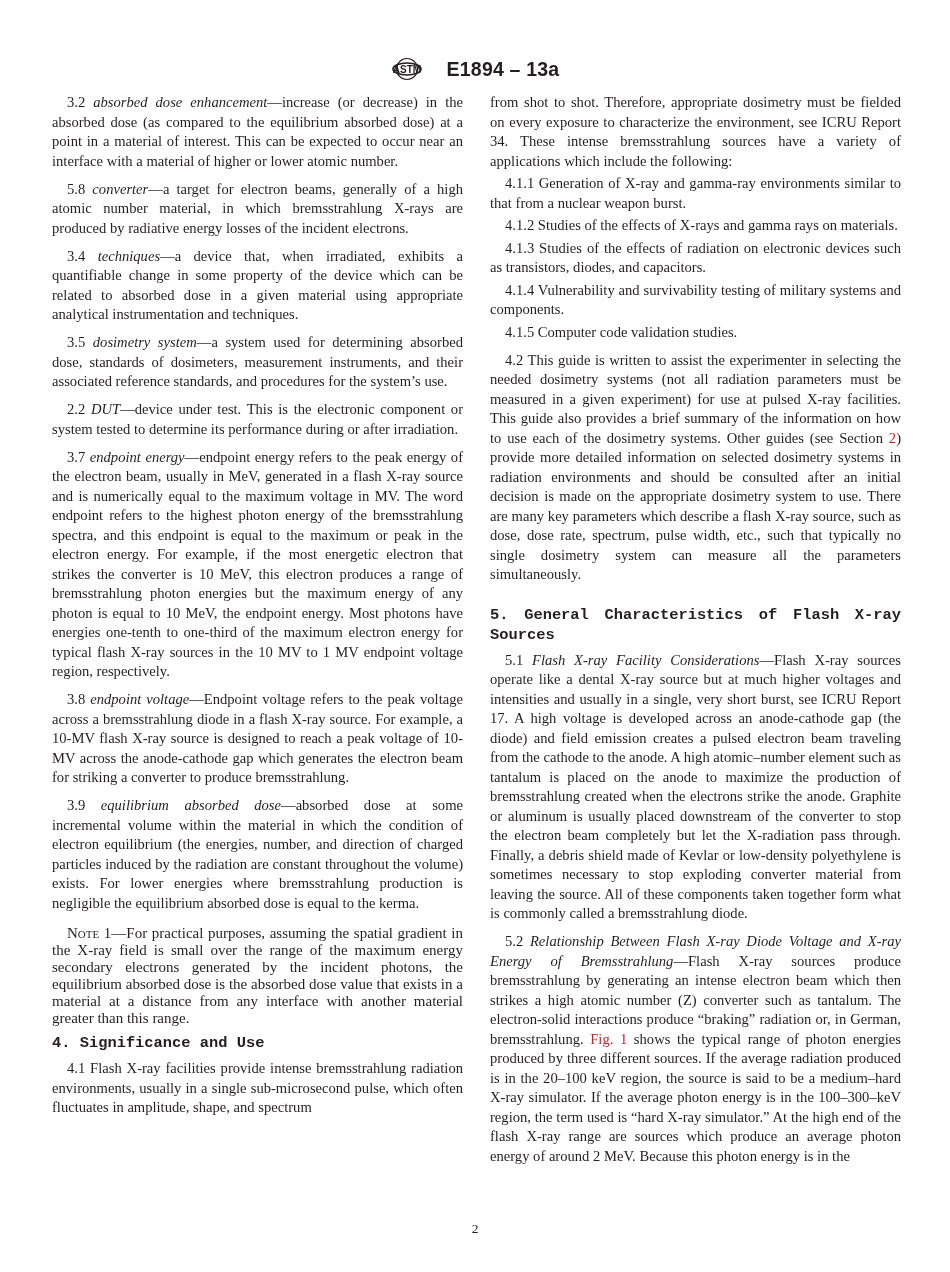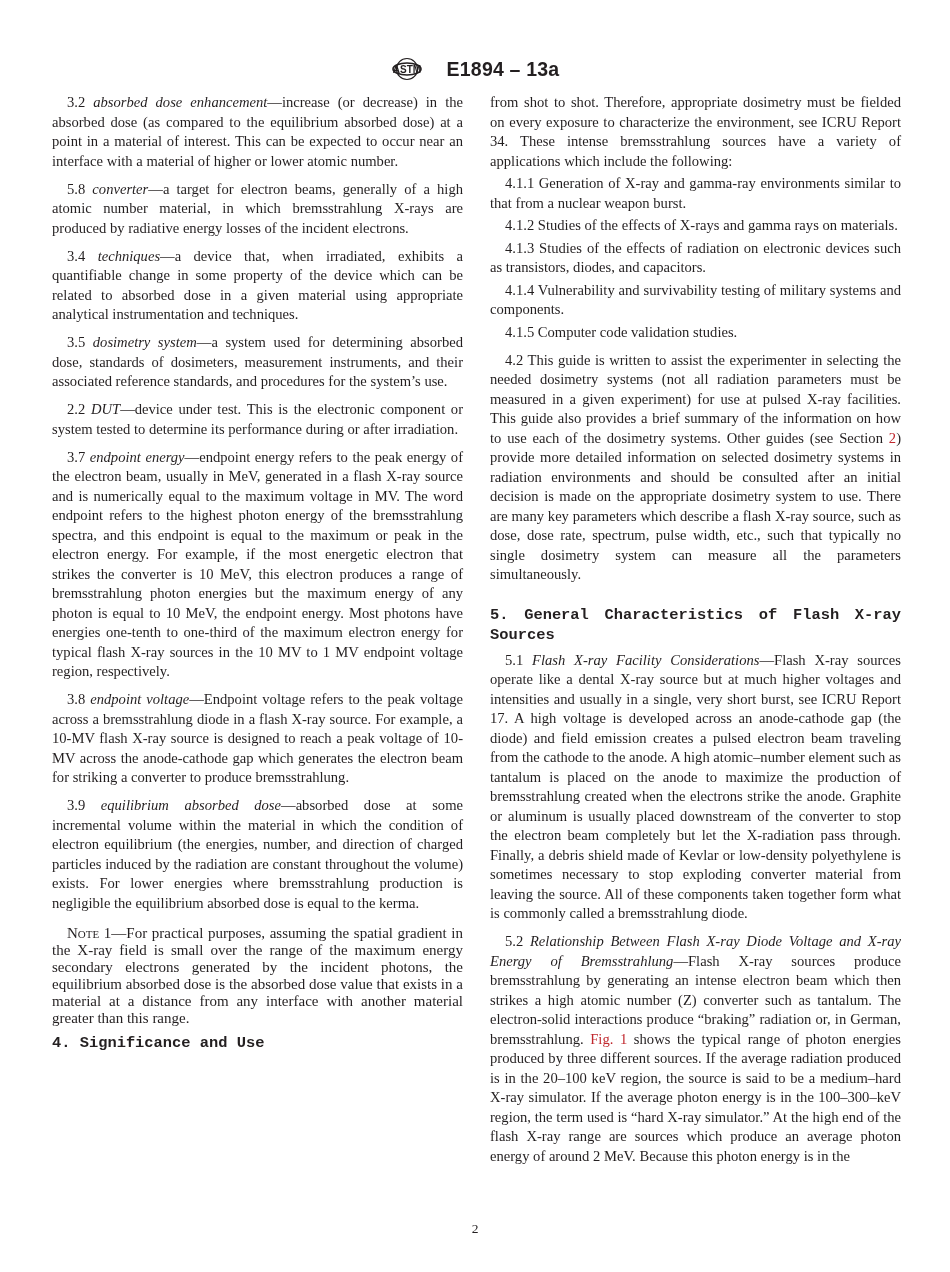--- a/index.html
+++ b/index.html
@@ -42,20 +42,21 @@
   <p><span>3.2</span> <i>absorbed dose enhancement</i><span>—increase (or decrease) in the absorbed dose (as compared to the equilibrium absorbed dose) at a point in a material of interest. This can be expected to occur near an interface with a material of higher or lower atomic number.</span></p>
   <p><span>5.8</span> <i>converter</i><span>—a target for electron beams, generally of a high atomic number material, in which bremsstrahlung X-rays are produced by radiative energy losses of the incident electrons.</span></p>
   <p><span>3.4</span> <i>techniques</i><span>—a device that, when irradiated, exhibits a quantifiable change in some property of the device which can be related to absorbed dose in a given material using appropriate analytical instrumentation and techniques.</span></p>
   <p><span>3.5</span> <i>dosimetry system</i><span>—a system used for determining absorbed dose, standards of dosimeters, measurement instruments, and their associated reference standards, and procedures for the system’s use.</span></p>
   <p><span>2.2</span> <i>DUT</i><span>—device under test. This is the electronic component or system tested to determine its performance during or after irradiation.</span></p>
   <p><span>3.7</span> <i>endpoint energy</i><span>—endpoint energy refers to the peak energy of the electron beam, usually in MeV, generated in a flash X-ray source and is numerically equal to the maximum voltage in MV. The word endpoint refers to the highest photon energy of the bremsstrahlung spectra, and this endpoint is equal to the maximum or peak in the electron energy. For example, if the most energetic electron that strikes the converter is 10 MeV, this electron produces a range of bremsstrahlung photon energies but the maximum energy of any photon is equal to 10 MeV, the endpoint energy. Most photons have energies one-tenth to one-third of the maximum electron energy for typical flash X-ray sources in the 10 MV to 1 MV endpoint voltage region, respectively.</span></p>
   <p><span>3.8</span> <i>endpoint voltage</i><span>—Endpoint voltage refers to the peak voltage across a bremsstrahlung diode in a flash X-ray source. For example, a 10-MV flash X-ray source is designed to reach a peak voltage of 10-MV across the anode-cathode gap which generates the electron beam for striking a converter to produce bremsstrahlung.</span></p>
   <p><span>3.9</span> <i>equilibrium absorbed dose</i><span>—absorbed dose at some incremental volume within the material in which the condition of electron equilibrium (the energies, number, and direction of charged particles induced by the radiation are constant throughout the volume) exists. For lower energies where bremsstrahlung production is negligible the equilibrium absorbed dose is equal to the kerma.</span></p>
   <div class="note"><span class="smallcaps">Note 1</span><span>—For practical purposes, assuming the spatial gradient in the X-ray field is small over the range of the maximum energy secondary electrons generated by the incident photons, the equilibrium absorbed dose is the absorbed dose value that exists in a material at a distance from any interface with another material greater than this range.</span></div>
   <h2>4.  Significance and Use</h2>
+  <p class="tight">4.1 Flash X-ray facilities provide intense bremsstrahlung radiation environments, usually in a single sub-microsecond pulse, which often fluctuates in amplitude, shape, and spectrum</p>
 </div>
 
 <div class="col col-right">
   <p class="cont" style="margin-bottom:3px">from shot to shot. Therefore, appropriate dosimetry must be fielded on every exposure to characterize the environment, see ICRU Report 34. These intense bremsstrahlung sources have a variety of applications which include the following:</p>
   <p style="margin-bottom:3px">4.1.1  Generation of X-ray and gamma-ray environments similar to that from a nuclear weapon burst.</p>
   <p style="margin-bottom:3px">4.1.2  Studies of the effects of X-rays and gamma rays on materials.</p>
   <p style="margin-bottom:3px">4.1.3  Studies of the effects of radiation on electronic devices such as transistors, diodes, and capacitors.</p>
   <p style="margin-bottom:3px">4.1.4  Vulnerability and survivability testing of military systems and components.</p>
   <p>4.1.5  Computer code validation studies.</p>
   <p style="margin-bottom:20px"><span>4.2 This guide is written to assist the experimenter in selecting the needed dosimetry systems (not all radiation parameters must be measured in a given experiment) for use at pulsed X-ray facilities. This guide also provides a brief summary of the information on how to use each of the dosimetry systems. Other guides (see Section </span><a class="link">2</a><span>) provide more detailed information on selected dosimetry systems in radiation environments and should be consulted after an initial decision is made on the appropriate dosimetry system to use. There are many key parameters which describe a flash X-ray source, such as dose, dose rate, spectrum, pulse width, etc., such that typically no single dosimetry system can measure all the parameters simultaneously.</span></p>

